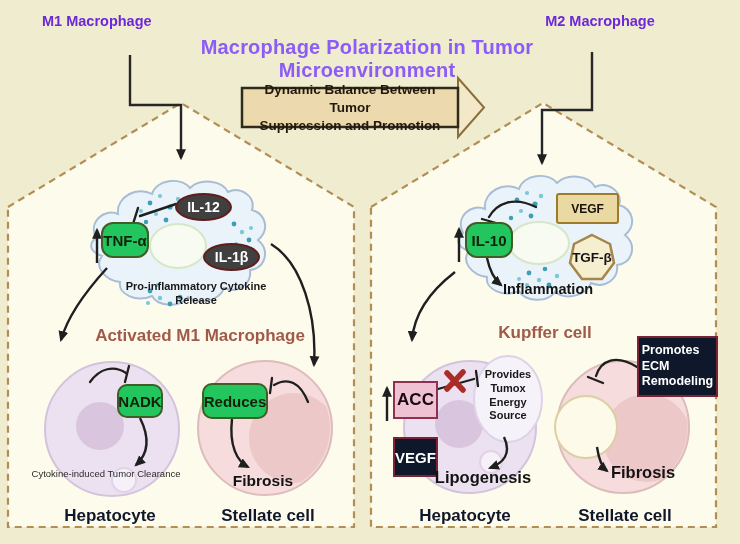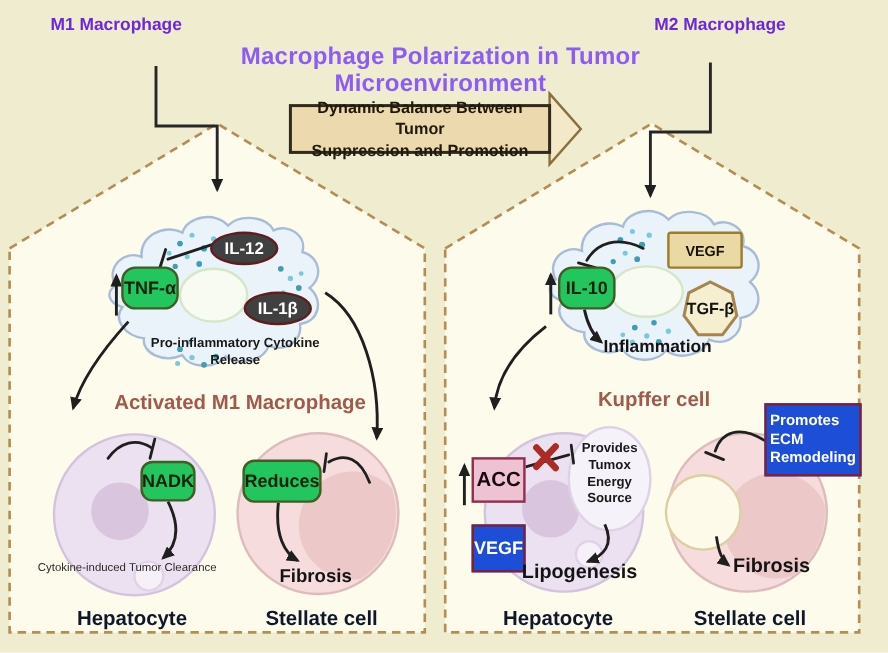--- a/index.html
+++ b/index.html
@@ -31,21 +31,21 @@
     position:absolute;background:#ead9a2;border:2.5px solid #9c7c2a;border-radius:3px;
     display:flex;align-items:center;justify-content:center;
     font-weight:bold;color:#171206;box-sizing:border-box;font-size:12px;margin-left:24px;
   }
   .pink-box{
     position:absolute;background:#eec2d3;border:2.5px solid #8e3050;
     display:flex;align-items:center;justify-content:center;
     font-weight:bold;color:#18090e;box-sizing:border-box;font-size:17px;
   }
   .maroon-box{
-    position:absolute;background:#1d4ed8;border:2.5px solid #7a2337;
+    position:absolute;background:#0f172a;border:2.5px solid #7a2337;
     display:flex;align-items:center;justify-content:center;
     font-weight:bold;color:#ffffff;box-sizing:border-box;
   }
   .note{font-size:11px;font-weight:bold;line-height:1.25;color:#181818;}
   .tiny-note{font-size:9.5px;color:#2a2a2a;}
   .panel-caption{font-size:17px;font-weight:bold;color:#a05a49;}
   .cell-label{font-size:17px;font-weight:bold;color:#0f172a;}
   .black-note{font-weight:bold;color:#131313;}
 </style>
 </head>

